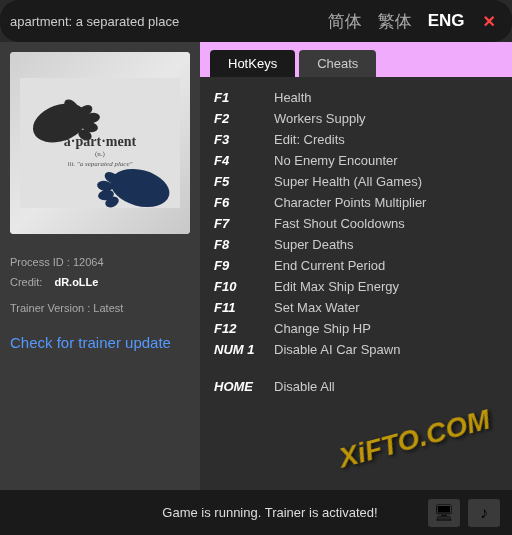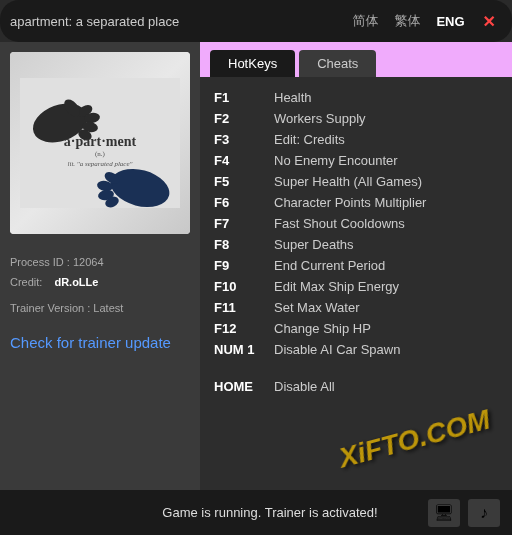--- a/index.html
+++ b/index.html
@@ -25,21 +25,21 @@
       font-size: 13px;
       flex: 1;
     }
     .lang-buttons {
       display: flex;
       align-items: center;
       gap: 8px;
     }
     .lang-btn {
       color: #aaaaaa;
-      font-size: 13px;
+      font-size: 17px;
       cursor: pointer;
       padding: 2px 4px;
     }
     .lang-btn.active {
       color: #ffffff;
       font-weight: bold;
     }
     .close-btn {
       color: #ff4444;
       font-size: 16px;
@@ -155,20 +155,21 @@
       align-items: center;
       padding: 3px 0;
       color: #dddddd;
       font-size: 13px;
     }
     .hotkey-key {
       color: #ffffff;
       font-weight: bold;
       min-width: 60px;
       font-size: 13px;
+      font-style: italic;
     }
     .hotkey-desc {
       color: #cccccc;
       font-size: 13px;
     }
     .hotkey-spacer {
       height: 10px;
     }
     .home-row {
       display: flex;

